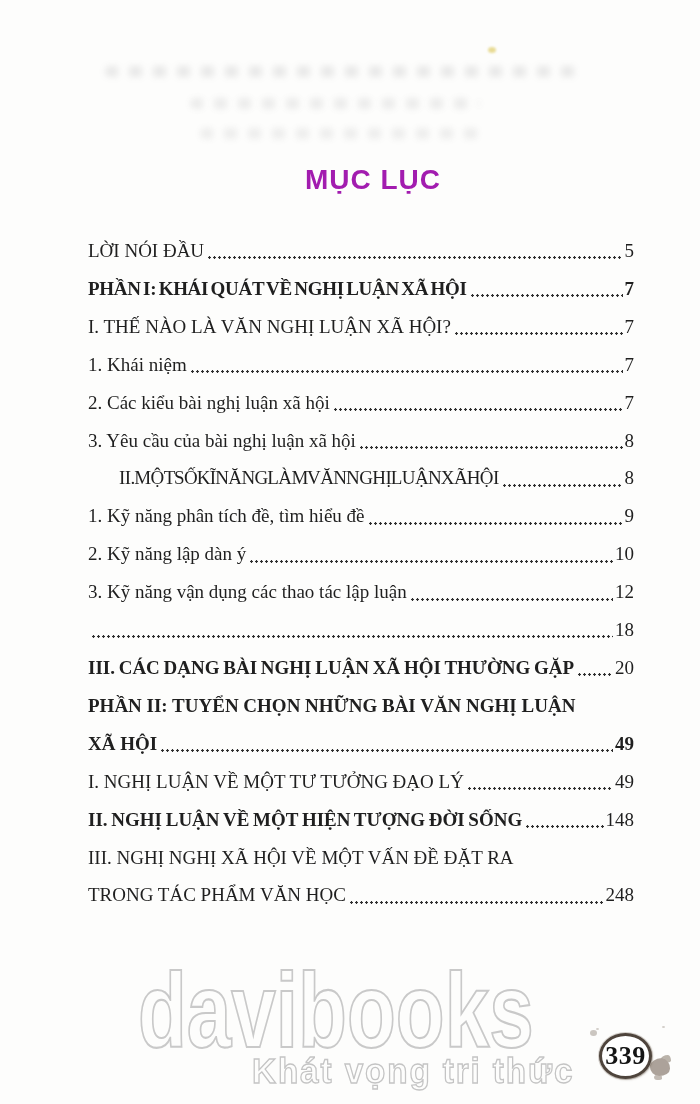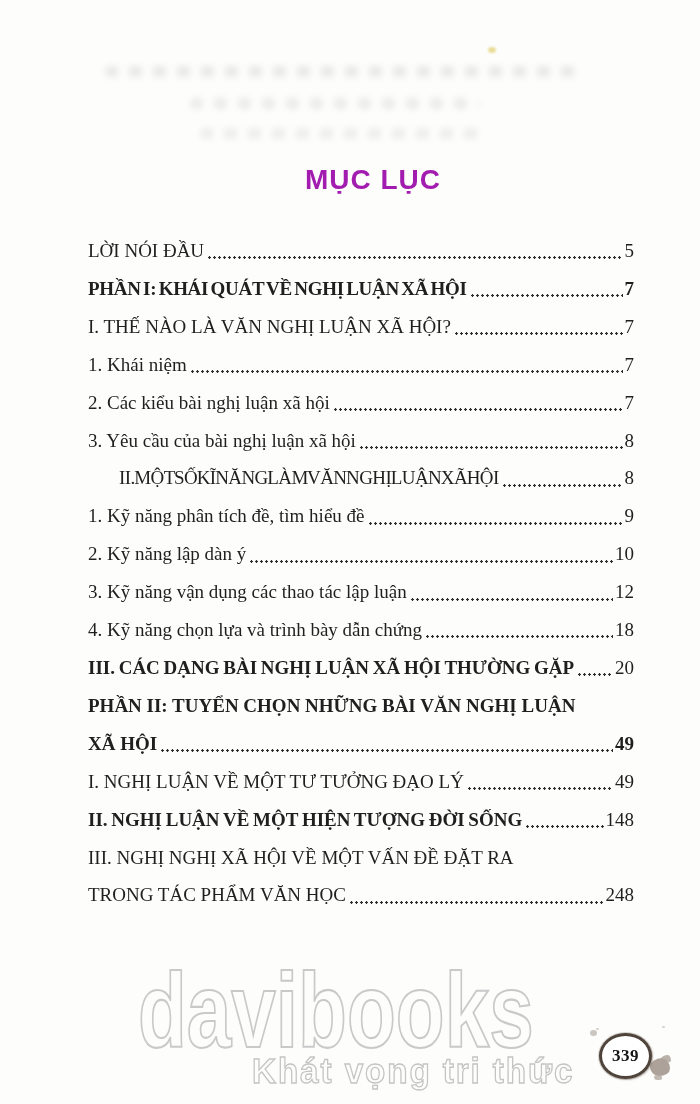--- a/index.html
+++ b/index.html
@@ -59,21 +59,21 @@
   }
 
   
   .badge-wrap { position:absolute; left:588px; top:1022px; width:100px; height:70px; }
   .badge-circle {
     position:absolute; left:11px; top:11px; width:47px; height:40px;
     background:#fff; border:3px solid #4e443c; border-radius:50%;
     display:flex; align-items:center; justify-content:center;
     box-shadow:0 0 0 1px rgba(90,75,60,.25), 1px 1px 2px rgba(90,75,60,.3);
   }
-  .badge-number { font-size:17px; font-weight:600; color:#151515; letter-spacing:.5px; }
+  .badge-number { font-size:26px; font-weight:600; color:#151515; letter-spacing:.5px; }
   .splat-a {
     position:absolute; left:62px; top:36px; width:20px; height:18px;
     background:rgba(105,88,72,.55); filter:blur(.5px);
     border-radius:60% 40% 55% 45% / 50% 60% 40% 50%;
     box-shadow:6px -8px 0 -5px rgba(105,88,72,.45), -2px 10px 0 -6px rgba(105,88,72,.4);
   }
   .splat-b {
     position:absolute; left:2px; top:8px; width:7px; height:6px;
     background:rgba(110,95,80,.35); border-radius:50%; filter:blur(.5px);
     box-shadow:4px -4px 0 -2px rgba(110,95,80,.3), 70px -6px 0 -2px rgba(110,95,80,.3),
@@ -137,21 +137,20 @@
         <span class="toc-label">2. Kỹ năng lập dàn ý</span>
         <span class="dots"></span>
         <span class="toc-page">10</span>
       </div>
       <div class="toc-row">
         <span class="toc-label">3. Kỹ năng vận dụng các thao tác lập luận</span>
         <span class="dots"></span>
         <span class="toc-page">12</span>
       </div>
       <div class="toc-row">
-        <span class="toc-label">4. Kỹ năng chọn lựa và trình bày dẫn chứng</span>
         <span class="dots"></span>
         <span class="toc-page">18</span>
       </div>
       <div class="toc-row tight-low">
         <span class="toc-label">III. CÁC DẠNG BÀI NGHỊ LUẬN XÃ HỘI THƯỜNG GẶP</span>
         <span class="dots"></span>
         <span class="toc-page">20</span>
       </div>
       <div class="toc-row bold">
         <span class="toc-label">PHẦN II: TUYỂN CHỌN NHỮNG BÀI VĂN NGHỊ LUẬN</span>

